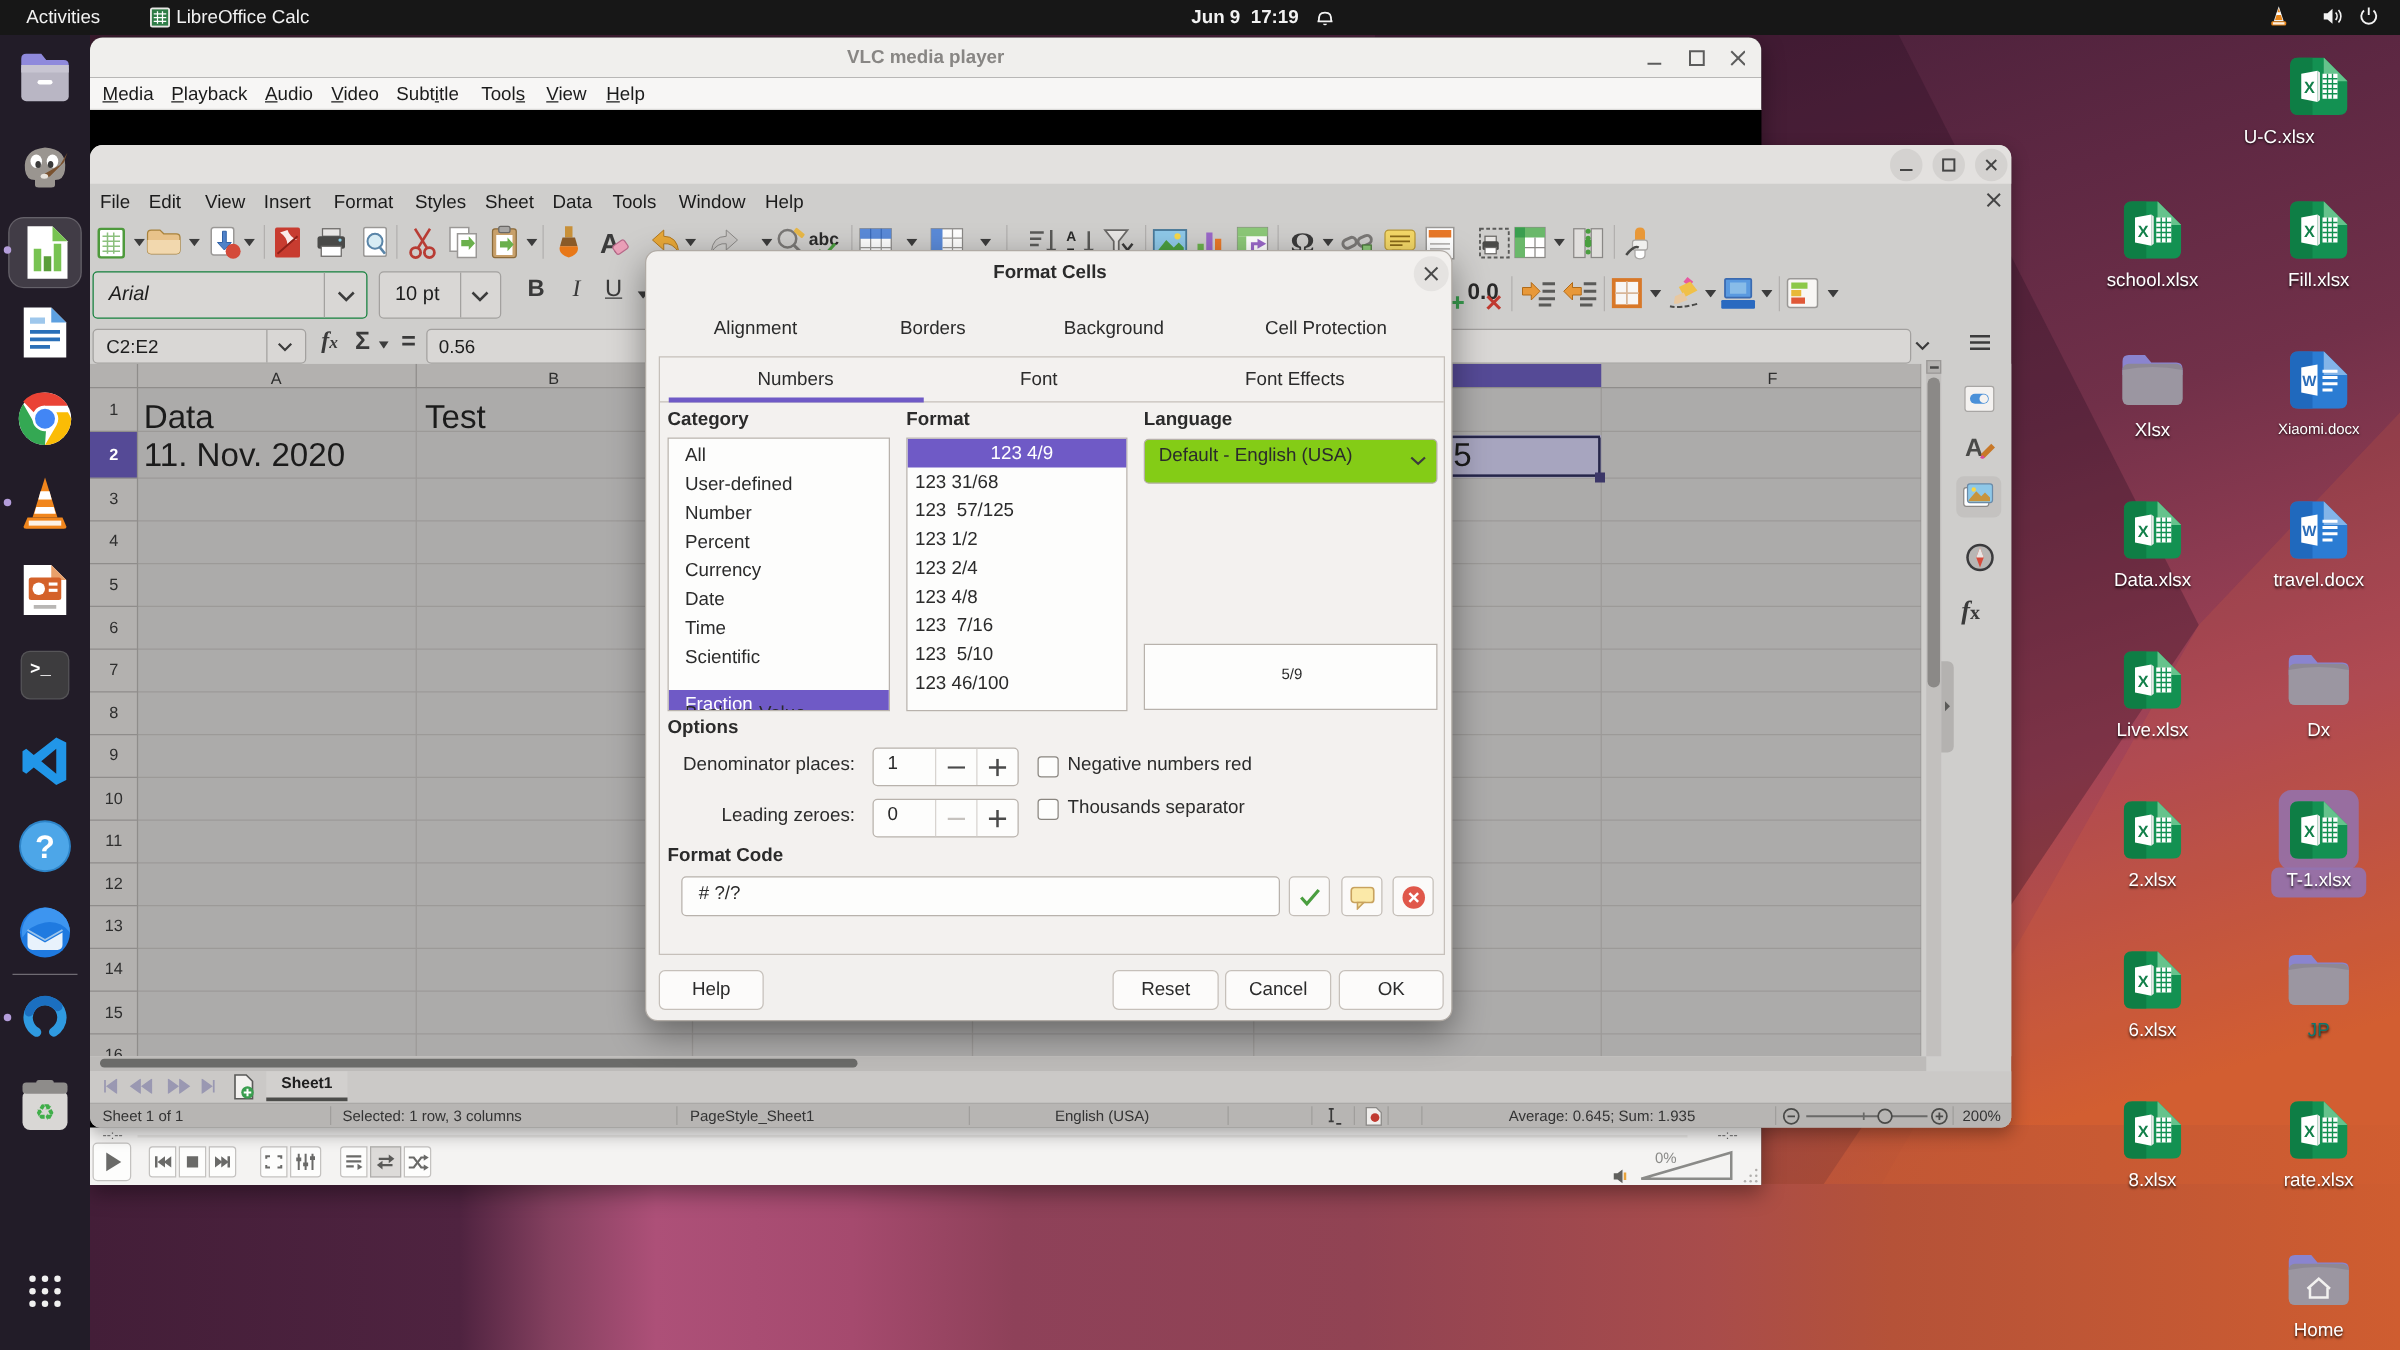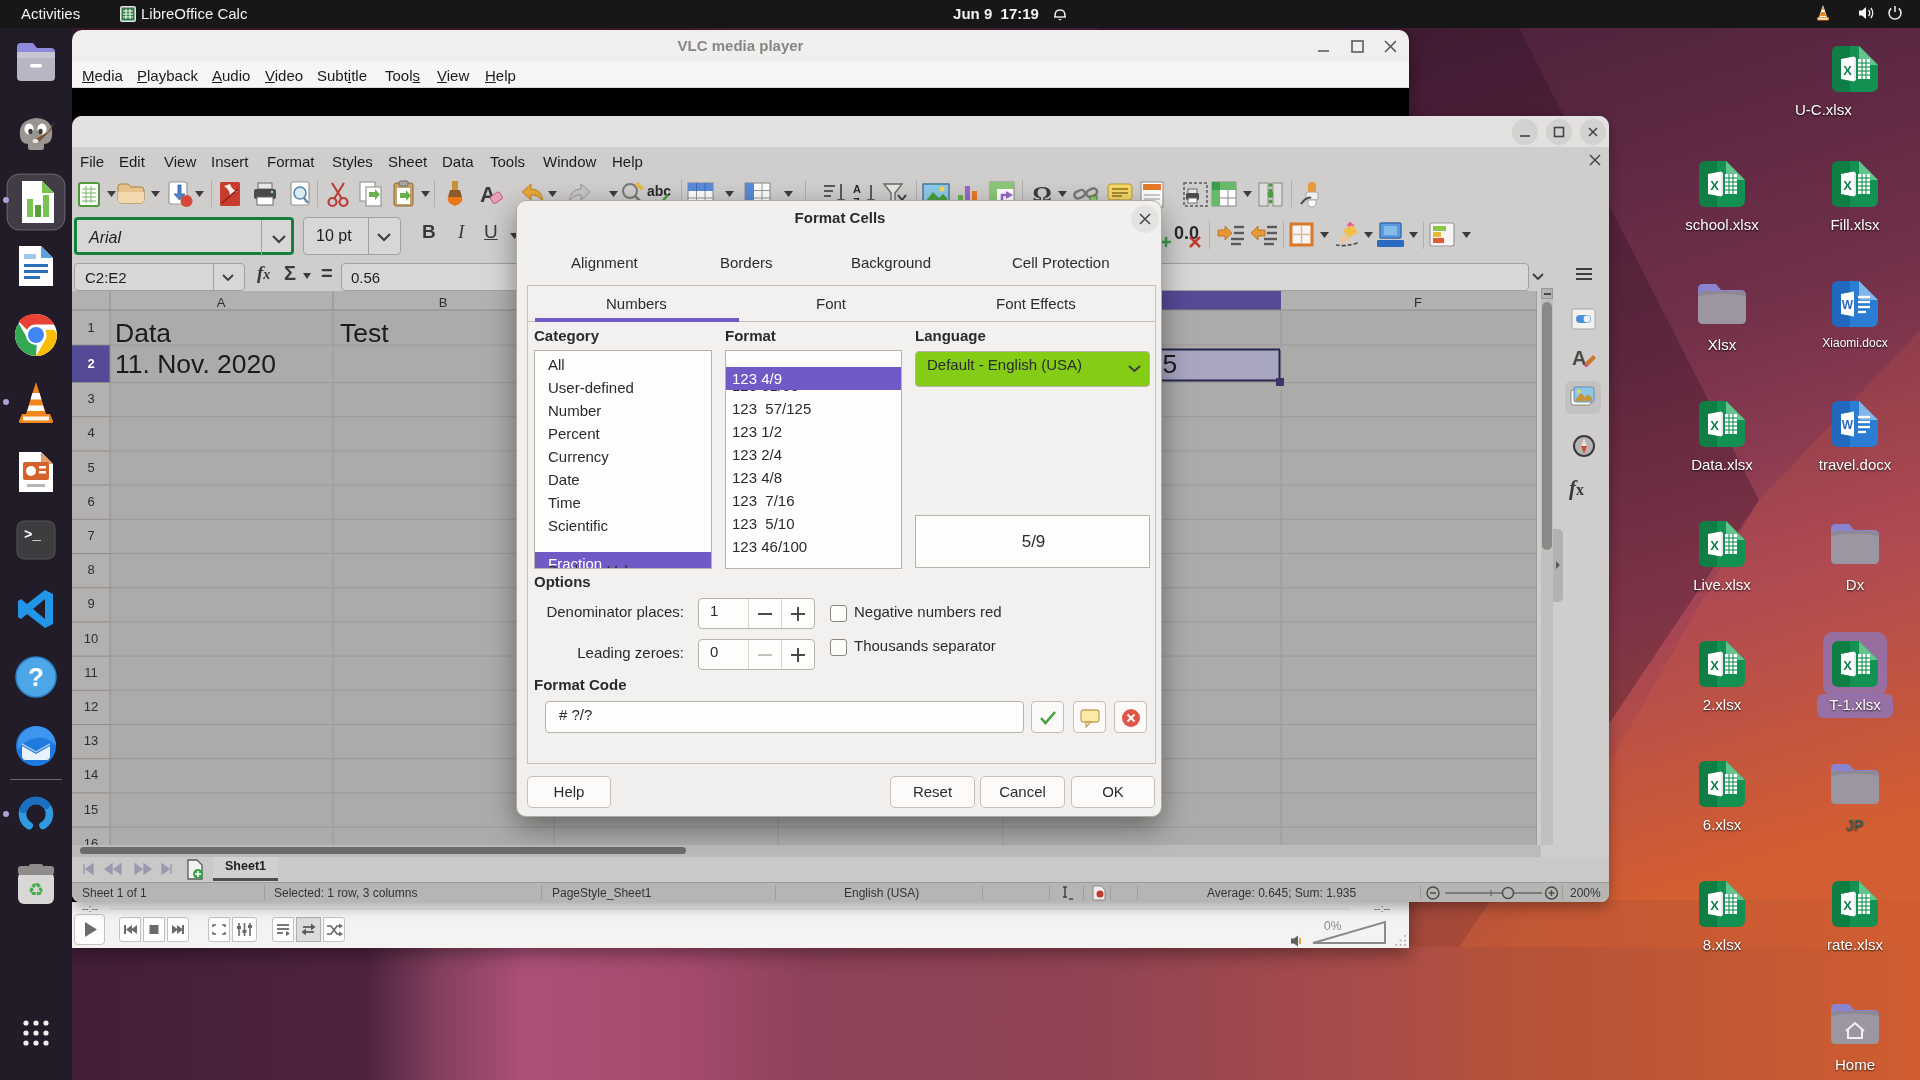--- a/index.html
+++ b/index.html
@@ -572,21 +572,21 @@
     <svg class="abs" style="left:1226px;top:6px" width="28" height="28" viewBox="0 0 28 28">
       <path d="M14,2 q4,0 4,4 v6 h-8 v-6 q0,-4 4,-4 Z" fill="#e89838"></path>
       <rect x="8" y="12" width="12" height="8" rx="2" fill="#f0f0ee" stroke="#a8a6a4" stroke-width="1"></rect>
       <path d="M10,20 h8 v4 q0,3 -4,3 q-4,0 -4,-3 Z" fill="#fff" stroke="#a8a6a4" stroke-width="1"></path>
       <path d="M3,24 q6,-8 10,-6" fill="none" stroke="#4a4a48" stroke-width="2"></path>
     </svg>
   </div>
 
   <div class="abs" id="toolbar2" style="left:0;top:97px;width:1537px;height:45px;">
 
-    <div class="abs" style="left:2px;top:4px;width:220px;height:38px;background:#d9d7d5;border:3px solid #15803d;border-radius:4px;">
+    <div class="abs" style="left:2px;top:4px;width:220px;height:38px;background:#d9d7d5;border:1px solid #15803d;border-radius:4px;">
       <div class="abs" style="left:12px;top:9px;font-size:16px;color:#1d1d1d;font-style:italic;">Arial</div>
       <div class="abs" style="left:184px;top:0;width:1px;height:36px;background:#a3a19f;"></div>
       <svg class="abs" style="left:194px;top:14px" width="16" height="10" viewBox="0 0 16 10">
             <polyline points="2,2 8,8 14,2" fill="none" stroke="#3c3c3c" stroke-width="2"></polyline>
           </svg>
     </div>
 
     <div class="abs" style="left:231px;top:4px;width:98px;height:38px;background:#d9d7d5;border:1px solid #a3a19f;border-radius:4px;">
       <div class="abs" style="left:12px;top:9px;font-size:16px;color:#1d1d1d;">10 pt</div>
       <div class="abs" style="left:64px;top:0;width:1px;height:36px;background:#a3a19f;"></div>
@@ -936,33 +936,33 @@
     <div class="abs" style="left:197px;top:41px;font-weight:bold;">Format</div>
     <div class="abs" style="left:387px;top:41px;font-weight:bold;">Language</div>
 
     <div class="abs" style="left:6px;top:64px;width:178px;height:219px;background:#fdfdfc;border:1px solid #b8b2ac;overflow:hidden;">
       <div style="padding:1.5px 0 0 13px;line-height:23px;">All<br>User-defined<br>Number<br>Percent<br>Currency<br>Date<br>Time<br>Scientific</div>
       <div style="position:absolute;left:0;top:185px;width:178px;height:23px;background:#6f5ac6;color:#fff;padding-left:13px;line-height:23px;margin-top:16px;">Fraction</div>
       <div style="position:absolute;left:13px;top:208px;line-height:23px;">Boolean Value</div>
     </div>
 
     <div class="abs" style="left:197px;top:64px;width:177px;height:219px;background:#fdfdfc;border:1px solid #b8b2ac;overflow:hidden;">
-      <div style="position:absolute;left:0;top:16px;width:177px;height:23px;background:#6f5ac6;color:#fff;padding-left:6px;line-height:23px;">123 4/9</div>
+      <div style="position:absolute;left:0;top:0;width:177px;height:23px;background:#6f5ac6;color:#fff;padding-left:6px;line-height:23px;text-align:center;">123 4/9</div>
       <div style="padding:23px 0 0 6px;line-height:23px;">123 31/68<br>123&nbsp; 57/125<br>123 1/2<br>123 2/4<br>123 4/8<br>123&nbsp; 7/16<br>123&nbsp; 5/10<br>123 46/100</div>
     </div>
 
     <div class="abs" style="left:387px;top:65px;width:235px;height:36px;background:#84cc16;border:1px solid #b6b0aa;border-radius:4px;">
       <div class="abs" style="left:11px;top:4px;">Default - English (USA)</div>
       <svg class="abs" style="left:211px;top:12px" width="15" height="9" viewBox="0 0 15 9">
             <polyline points="2,2 7.5,7 13,2" fill="none" stroke="#3c3c3c" stroke-width="1.8"></polyline>
           </svg>
     </div>
 
     <div class="abs" style="left:387px;top:229px;width:235px;height:53px;background:#fdfdfc;border:1px solid #b8b2ac;">
-      <div class="abs" style="left:0;top:16px;width:235px;text-align:center;font-size:17px;">5/9</div>
+      <div class="abs" style="left:0;top:16px;width:235px;text-align:center;font-size:12px;">5/9</div>
     </div>
 
     <div class="abs" style="left:6px;top:287px;font-weight:bold;">Options</div>
     <div class="abs" style="left:0px;top:317px;width:156px;text-align:right;">Denominator places:</div>
     <div class="abs" style="left:170px;top:312px;width:117px;height:31px;background:#fdfdfc;border:1px solid #b8b2ac;border-radius:4px;">
       <div class="abs" style="left:11px;top:3px;">1</div>
       <div class="abs" style="left:49px;top:0;width:1px;height:29px;background:#d8d4d0;"></div>
       <div class="abs" style="left:82px;top:0;width:1px;height:29px;background:#d8d4d0;"></div>
       <svg class="abs" style="left:59px;top:14px" width="14" height="2">
             <rect width="14" height="2" fill="#4a4a4a"></rect>

